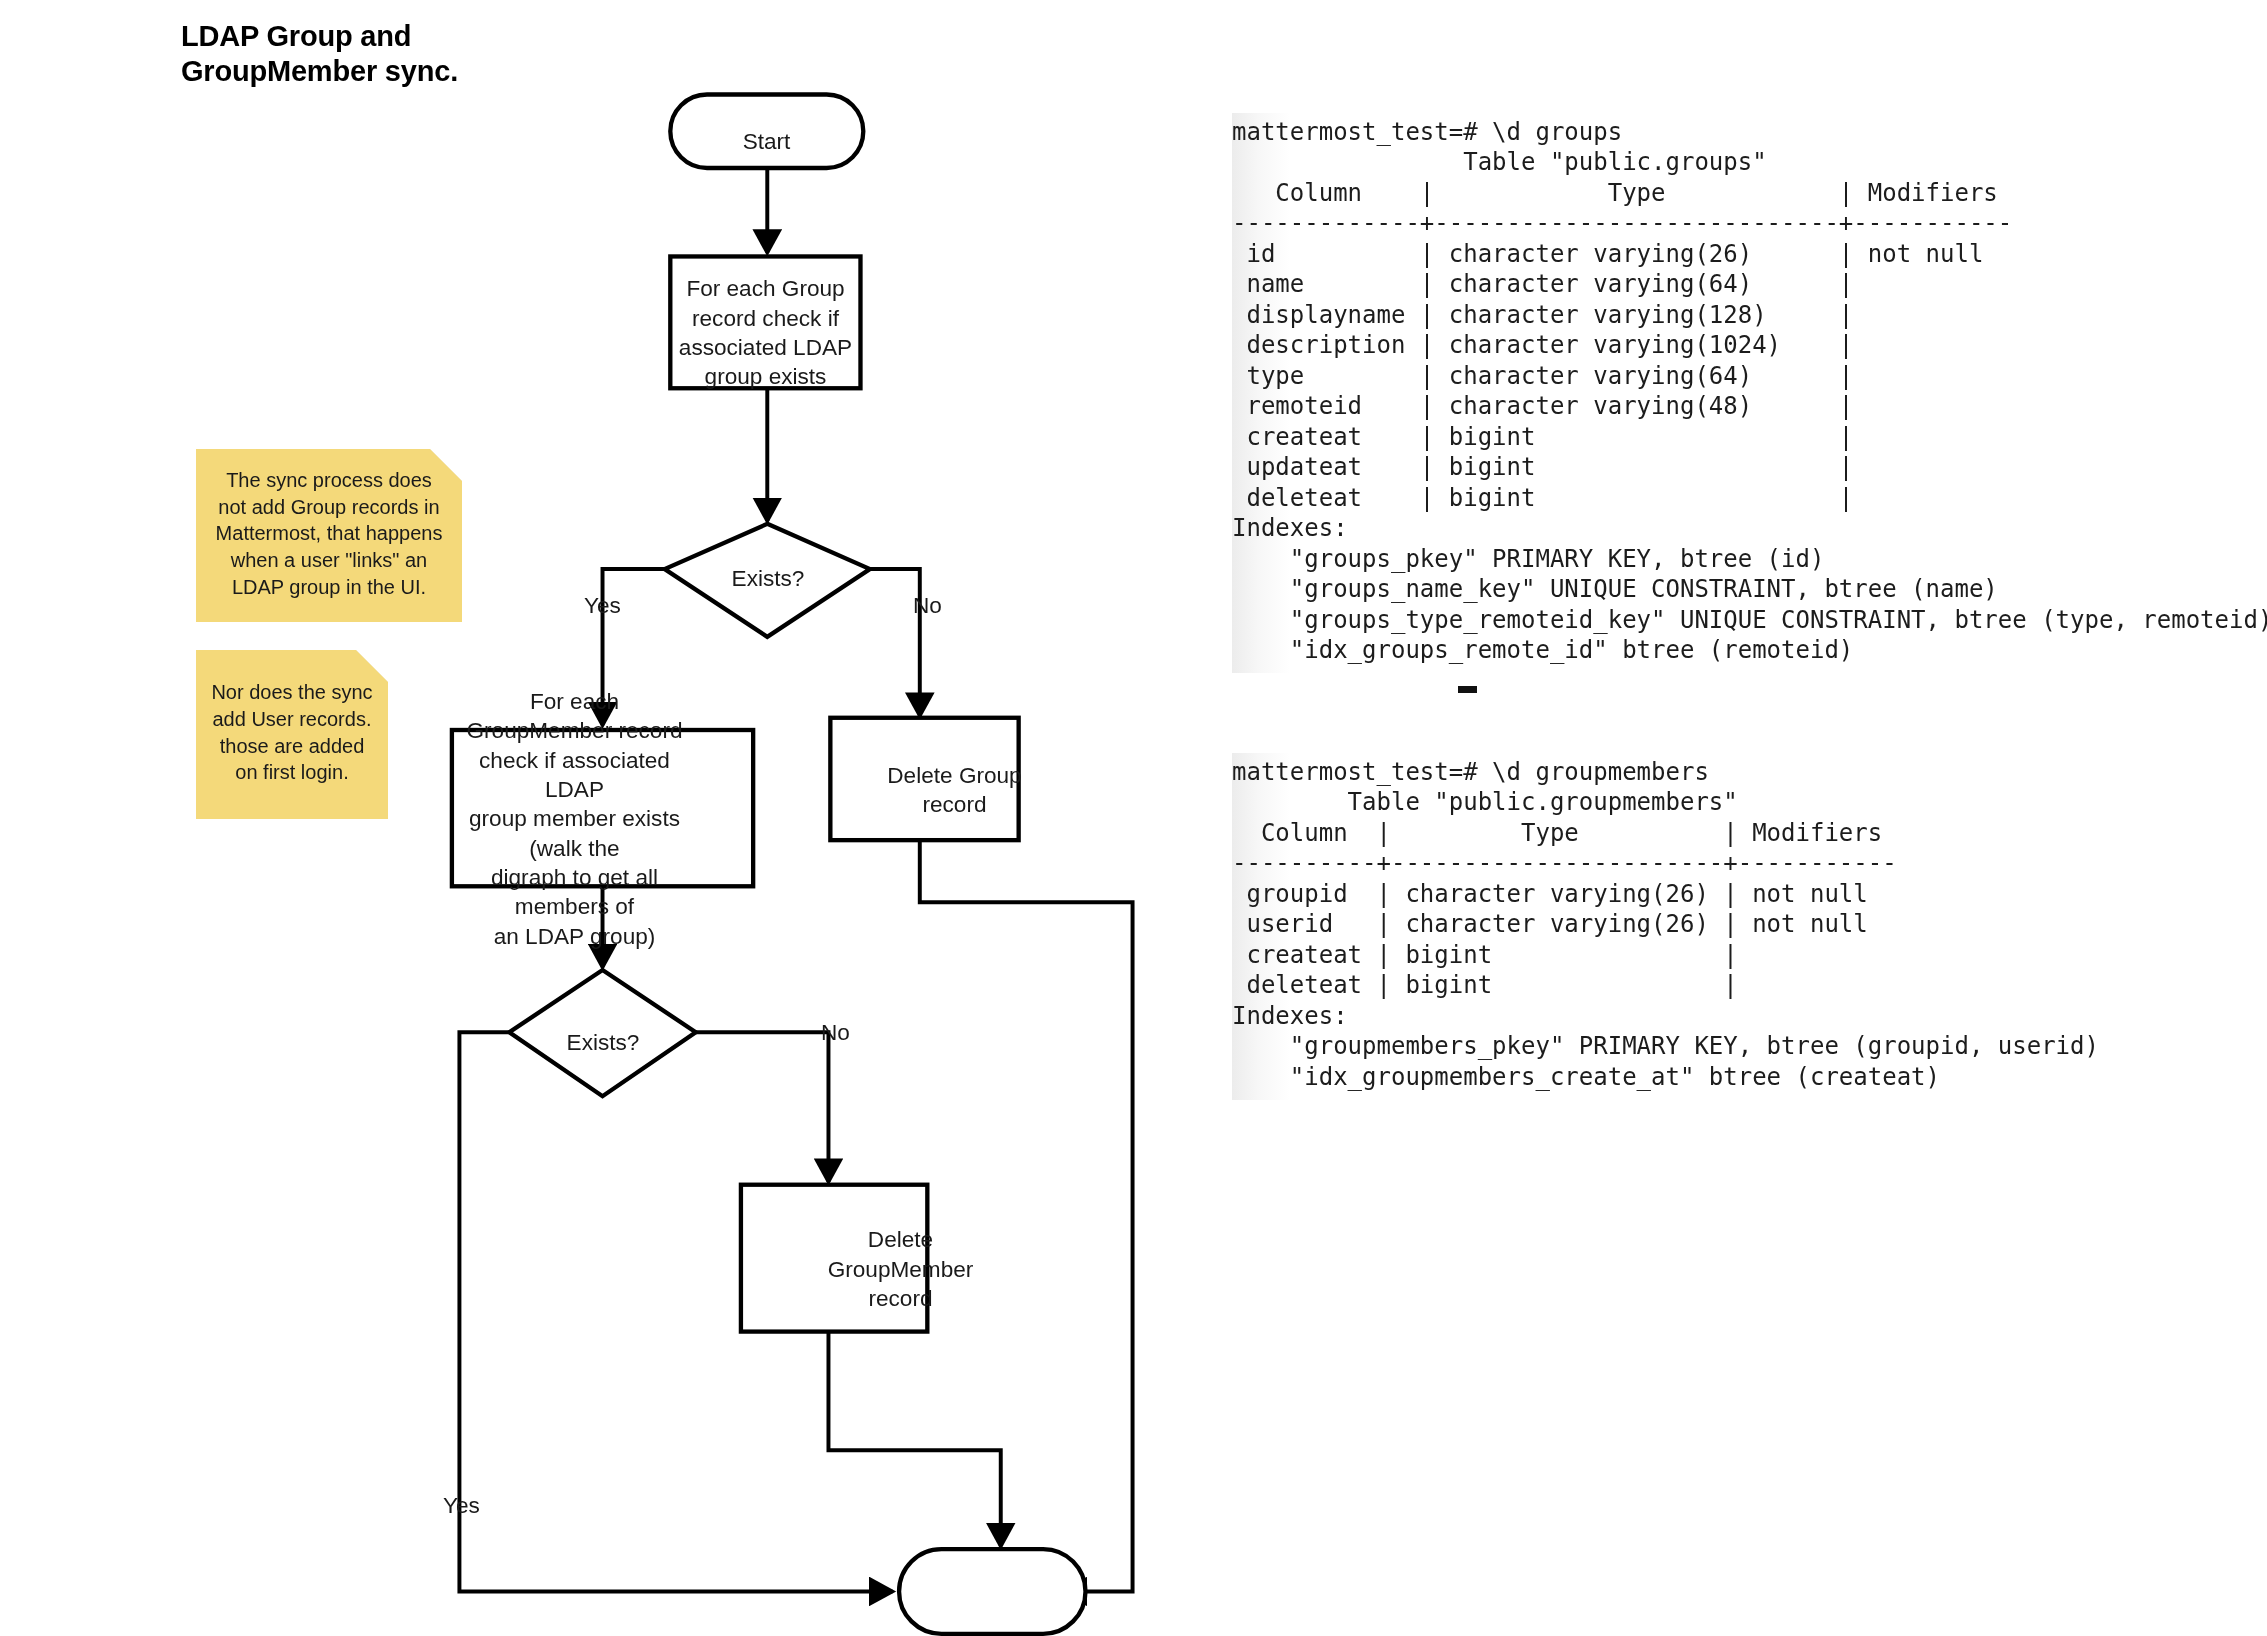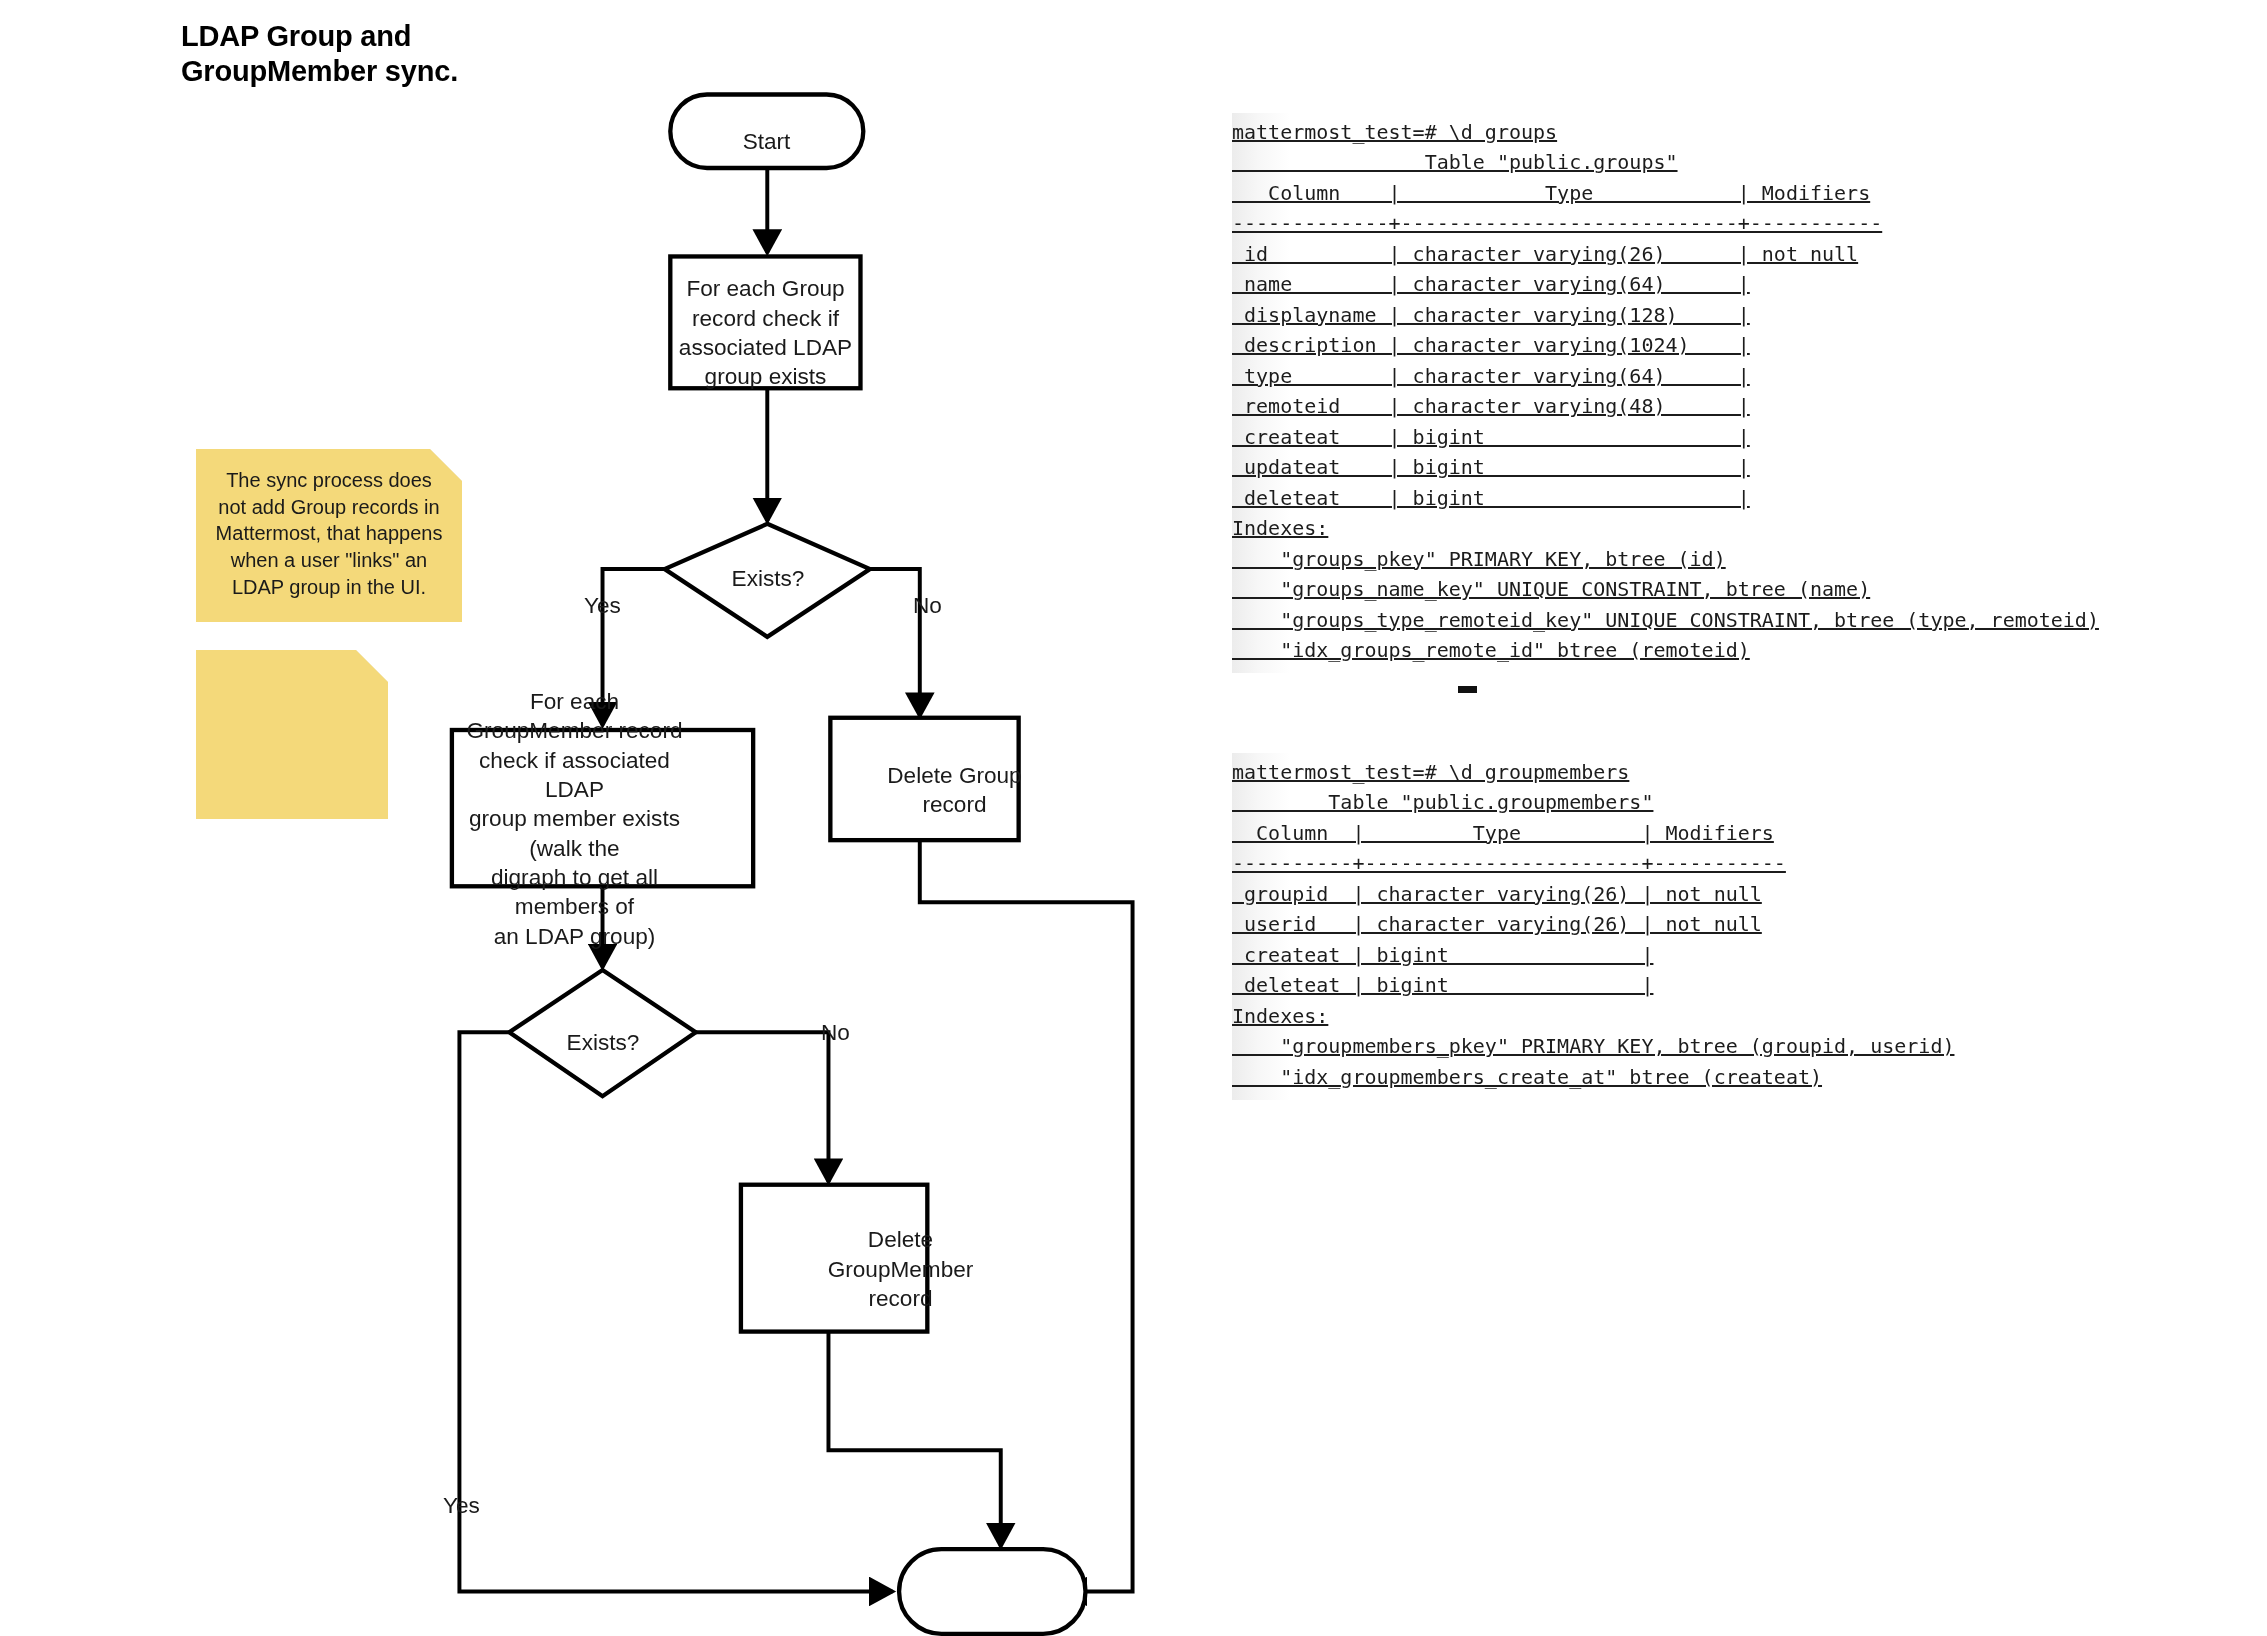--- a/index.html
+++ b/index.html
@@ -98,28 +98,27 @@
     width: 0;
     height: 0;
     border-left: 32px solid transparent;
     border-top: 32px solid #d9bf62;
   }
 
   
   .term-block {
     position: absolute;
     font-family: "DejaVu Sans Mono", "Liberation Mono", monospace;
-    font-size: 20px;
+    font-size: 24px;
     line-height: 30.5px;
     color: #1c1c1c;
     white-space: pre;
     background: linear-gradient(to right, #ececec 0px, #f7f7f7 26px, #ffffff 58px, #ffffff 100%);
     padding: 3.8px 0 7.5px 0;
     letter-spacing: 0px;
-    text-decoration: underline;
   }
   .term-cursor {
     position: absolute;
     width: 19px;
     height: 6.6px;
     background: #111111;
   }
 </style>
 </head>
 <body>
@@ -216,20 +215,24 @@
     <span>The sync process does
 not add Group records in
 Mattermost, that happens
 when a user "links" an
 LDAP group in the UI.</span>
   </div>
 
   <div class="sticky" style="left:196px; top:650px; width:192px; height:169px;">
     <span class="fold-shade"></span>
     <span class="fold"></span>
+    <span>Nor does the sync
+add User records.
+those are added
+on first login.</span>
   </div>
 
   <div class="term-block" style="left:1232px; top:113px; width:970px;">mattermost_test=# \d groups
                 Table "public.groups"
    Column    |            Type            | Modifiers
 -------------+----------------------------+-----------
  id          | character varying(26)      | not null
  name        | character varying(64)      |
  displayname | character varying(128)     |
  description | character varying(1024)    |

